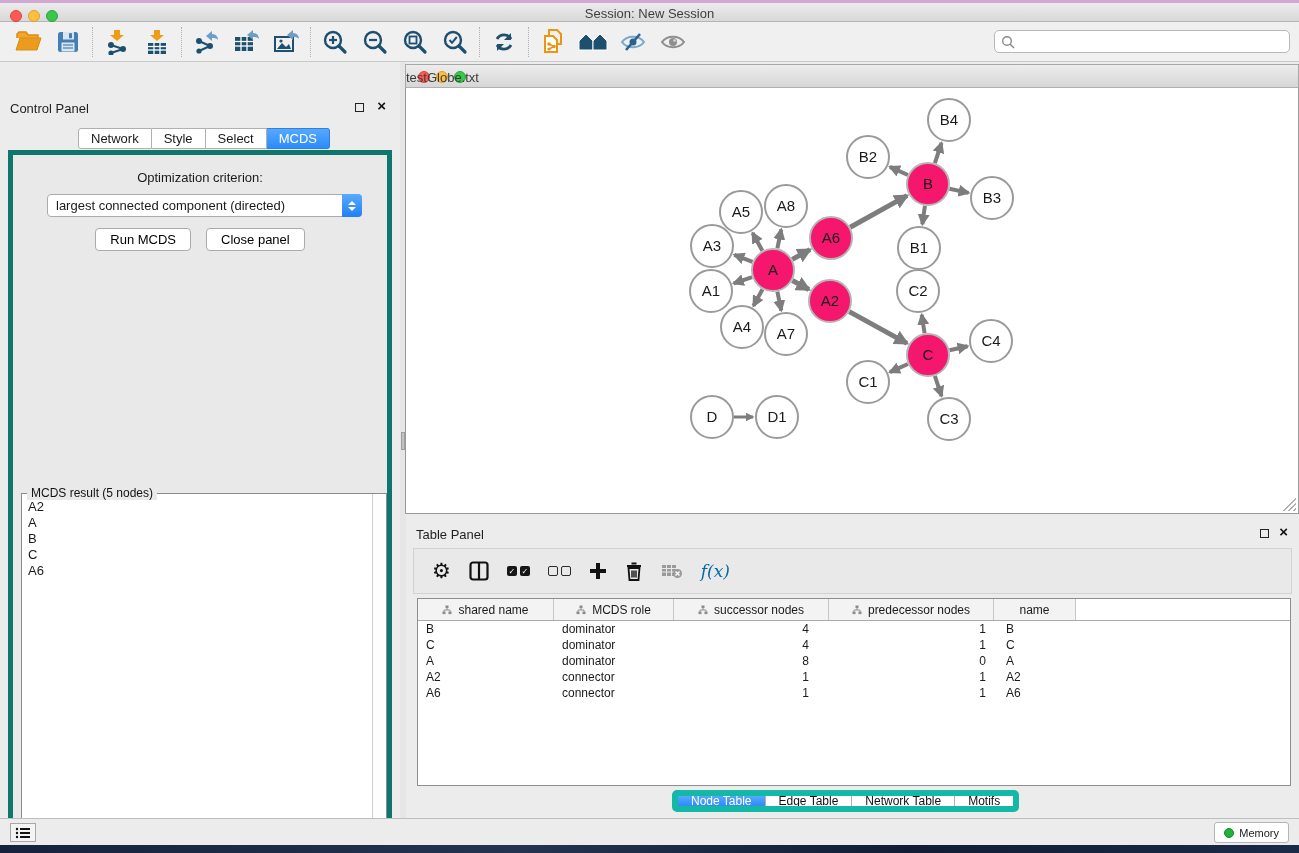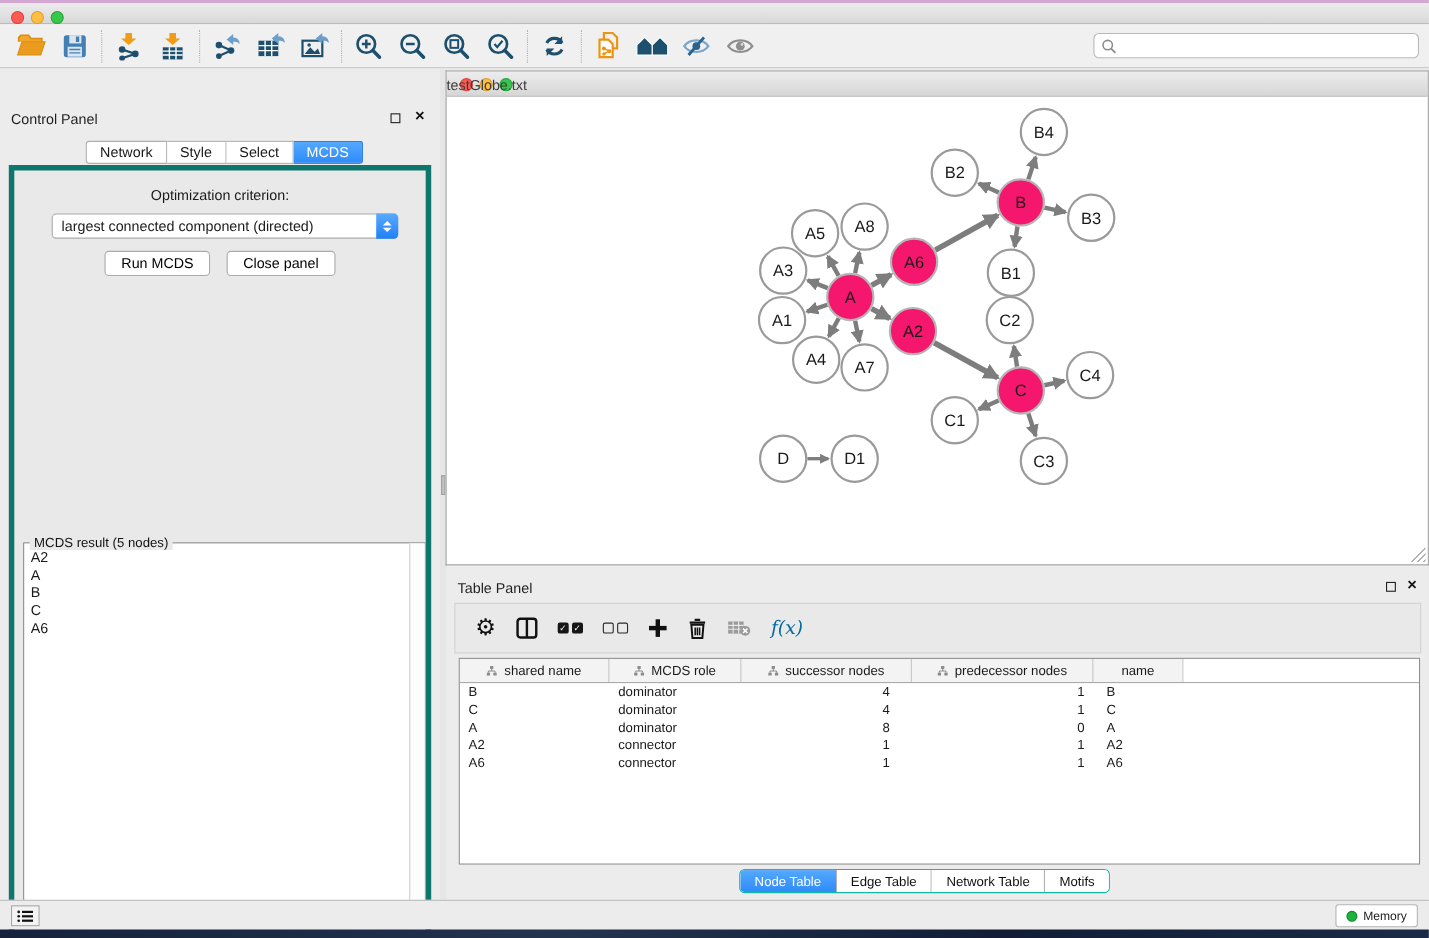--- a/index.html
+++ b/index.html
@@ -97,21 +97,21 @@
   .dt-hcell { display:flex; align-items:center; justify-content:center; gap:6px; font-size:12px;
     border-right:1px solid #c6c6c6; overflow:hidden; flex:0 0 auto; }
   .dt-hcell.filler { flex:1 1 auto; border-right:none; background:#fff; }
   .dt-row { display:flex; height:16px; font-size:12px; align-items:center; }
   .dt-cell { flex:0 0 auto; overflow:hidden; white-space:nowrap; }
   .a-left { text-align:left; padding-left:8px; }
   .a-right { text-align:right; padding-right:20px; }
   .a-right2 { text-align:right; padding-right:8px; }
   .a-name { text-align:left; padding-left:12px; }
 
-  .tp-tabs { position:absolute; left:266px; top:270px; height:22px; display:flex; border:1px solid #14b8a6;
+  .tp-tabs { position:absolute; left:266px; top:270px; height:22px; display:flex; border:6px solid #14b8a6;
     border-radius:5px; overflow:hidden; background:#fff;justify-content:space-between; }
   .tp-tab { height:100%; display:flex; align-items:center; justify-content:center; padding:0 13px;
     font-size:12px; border-right:1px solid #b0b0b0; background:#fff; color:#111; }
   .tp-tab:last-child { border-right:none; }
   .tp-tab.active { background:linear-gradient(#55a8fd,#2e8bfa); color:#fff; }
 
   
   .statusbar { position:absolute; left:0; top:818px; width:100%; height:27px; background:#ececec; border-top:1px solid #bebebe; }
   .sb-list-btn { position:absolute; left:10px; top:4px; width:26px; height:19px; background:#f4f4f4;
     border:1px solid #a8a8a8; display:flex; align-items:center; justify-content:center; }
@@ -124,20 +124,21 @@
   svg text { font-family:"Liberation Sans",sans-serif; }
 </style>
 </head>
 <body>
 
 <div class="desktop-strip-top"></div>
 <div class="titlebar">
   <span class="traffic t-red"></span>
   <span class="traffic t-yel"></span>
   <span class="traffic t-grn"></span>
+  <div class="title">Session: New Session</div>
 </div>
 
 <div class="main-toolbar">
   <div style="width:8px"></div>
   <div class="tb-btn">
     <svg width="27" height="23" viewBox="0 0 27 23">
       <path d="M2 8 V4 l2-2 h7 l2 3 h10 v3" fill="#f3a62a" stroke="#d88d12" stroke-width="1.5"></path>
       <path d="M1 20 L5 8 h21 l-4 12 z" fill="#eb9b1d" stroke="#d88d12"></path>
     </svg>
   </div>

